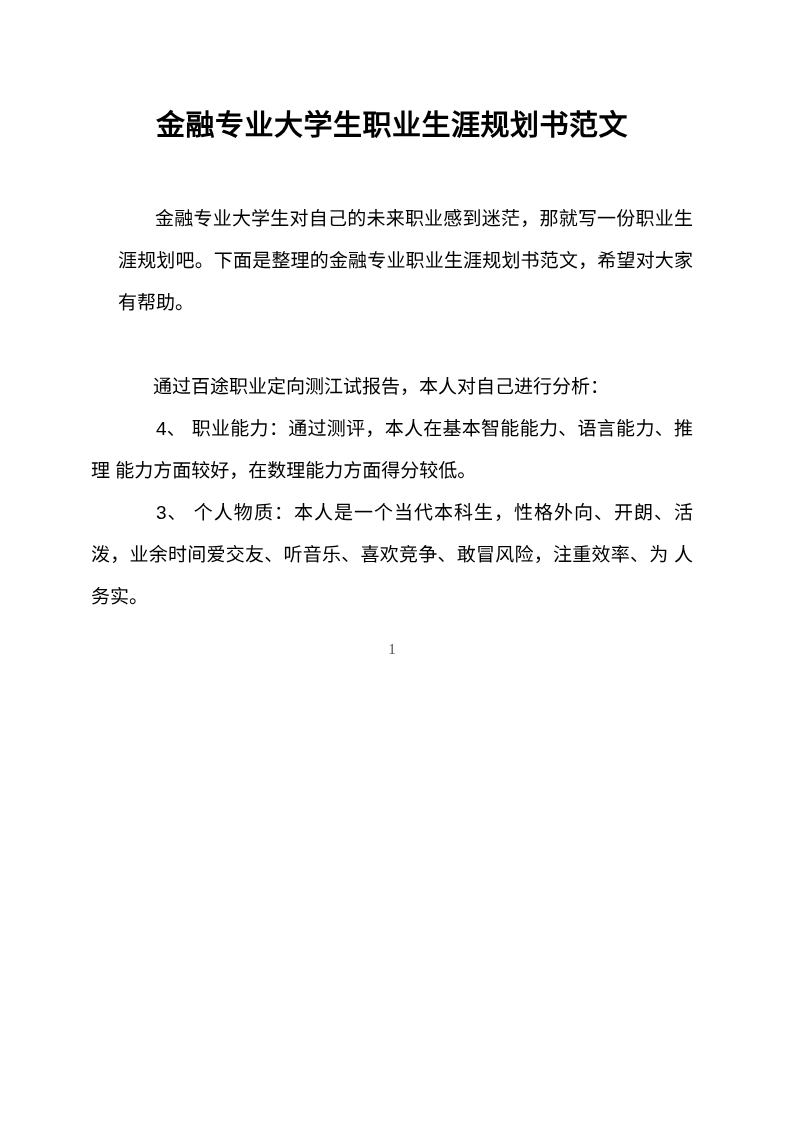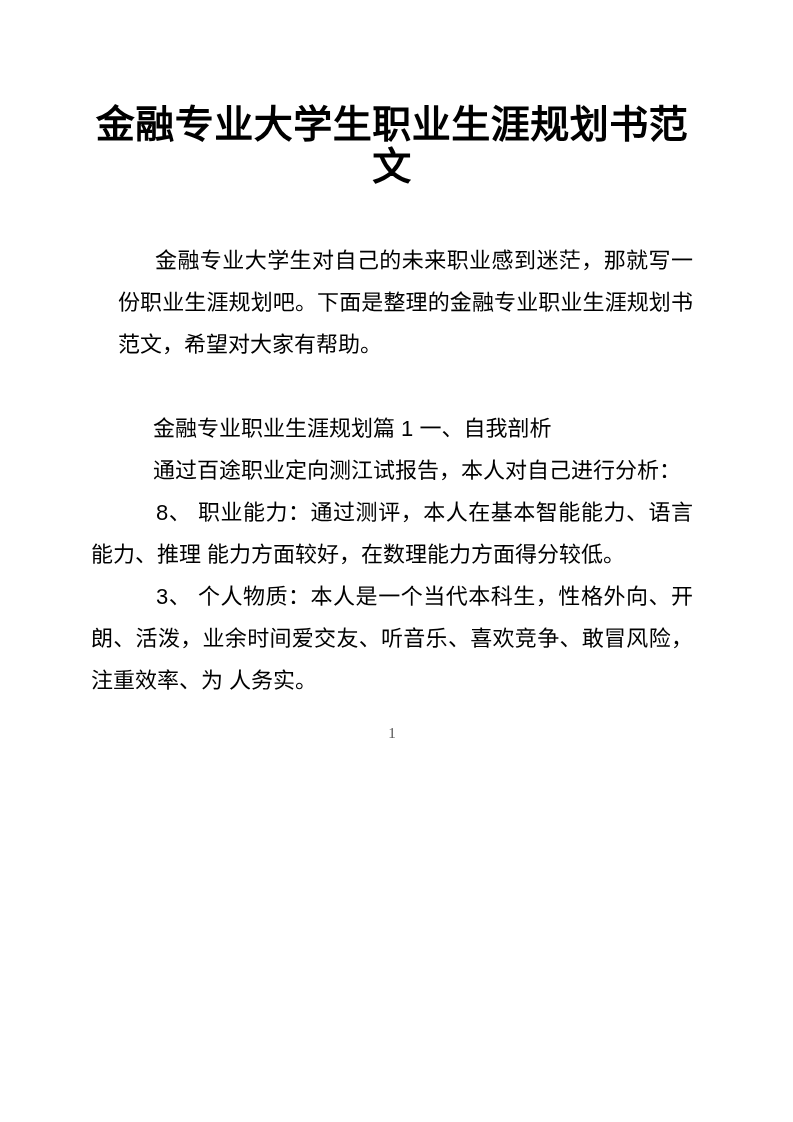--- a/index.html
+++ b/index.html
@@ -16,29 +16,29 @@
     overflow: hidden;
     font-family: "Liberation Sans", "DejaVu Sans", sans-serif;
     color: #000000;
     box-sizing: border-box;
   }
   .content {
     padding: 0 100px 0 91px; 
   }
   .doc-title {
     padding-top: 104px;
-    font-size: 39px;
+    font-size: 29px;
     line-height: 42px;
     font-weight: 700;
     text-align: center;
     letter-spacing: 0.5px;
   }
   p.para {
     margin: 0;
-    font-size: 22px;
+    font-size: 19px;
     line-height: 42px;
     text-align: justify;
     word-break: break-all;
   }
   
   .para.style-intro {
     margin-top: 52px;
     margin-left: 27px;
     text-indent: 37px;
   }
@@ -74,26 +74,25 @@
 
 <div class="page">
   <div class="content">
 
     <div class="doc-title">金融专业大学生职业生涯规划书范文</div>
 
     <p class="para style-intro">金融专业大学生对自己的未来职业感到迷茫，那就写一份职业生涯规划吧。下面是整理的金融专业职业生涯规划书范文，希望对大家有帮助。</p>
 
     <div class="blank-line"></div>
 
-    <p class="para style-lead">金融专业职业生涯规划篇 1 一、自我剖析</p>
 
     <p class="para style-lead">通过百途职业定向测江试报告，本人对自己进行分析：</p>
 
 
-    <p class="para style-item-b">8、 职业能力：通过测评，本人在基本智能能力、语言能力、推理 能力方面较好，在数理能力方面得分较低。</p>
+    <p class="para style-item-b">4、 职业能力：通过测评，本人在基本智能能力、语言能力、推理 能力方面较好，在数理能力方面得分较低。</p>
 
     <p class="para style-item-b">3、 个人物质：本人是一个当代本科生，性格外向、开朗、活泼，业余时间爱交友、听音乐、喜欢竞争、敢冒风险，注重效率、为 人务实。</p>
 
 
     <div class="page-footer">
       <span class="page-number">1</span>
     </div>
 
   </div>
 </div>

